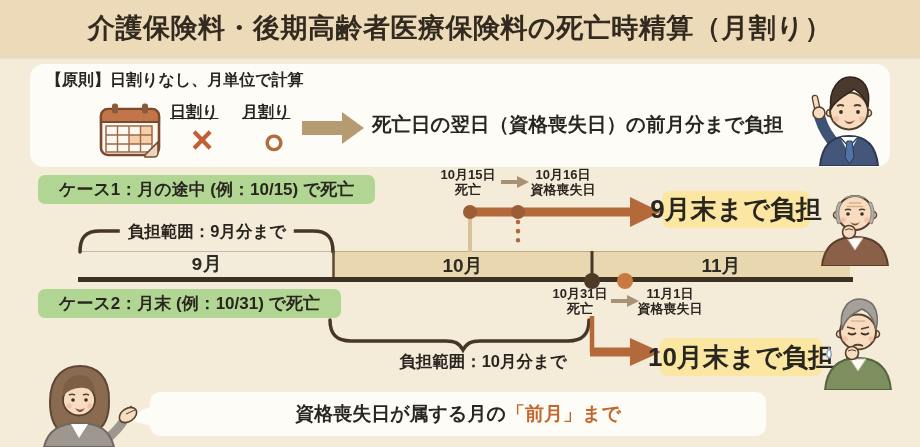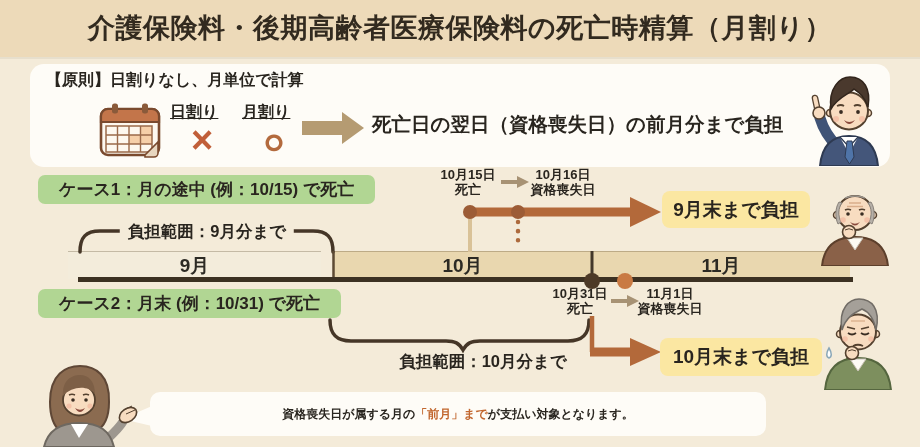--- a/index.html
+++ b/index.html
@@ -19,24 +19,24 @@
   .principle-heading{left:46px;top:70px;font-size:16px;font-weight:800;}
   .small-cap{font-size:16px;font-weight:800;text-decoration:underline;}
   .mark{text-align:center;font-weight:900;line-height:1;}
   .mark-x{font-size:38px;color:var(--mark-red);}
   .mark-o{font-size:34px;color:var(--mark-brown);-webkit-text-stroke:2px var(--mark-brown);}
   .principle-result{left:372px;top:111px;font-size:19.5px;font-weight:800;}
   .case-badge{background:var(--green-badge);border-radius:7px;padding:3px 21px;font-size:17px;font-weight:700;white-space:nowrap;}
   .date-label{font-size:13px;font-weight:800;text-align:center;line-height:1.15;white-space:nowrap;}
   .range-label{font-size:16.5px;font-weight:800;white-space:nowrap;transform:translateX(-50%);}
   .range-label.on-line{background:var(--page-bg);padding:0 8px;}
-  .result-badge{background:var(--yellow-badge);border-radius:8px;display:flex;align-items:center;justify-content:center;font-size:19px;font-weight:800;white-space:nowrap;}
+  .result-badge{background:var(--yellow-badge);border-radius:8px;display:flex;align-items:center;justify-content:center;font-size:26px;font-weight:800;white-space:nowrap;}
   .bar-seg{top:251px;height:27px;border-top:1.5px solid rgba(90,70,40,.3);text-align:center;line-height:27px;font-size:19px;font-weight:800;color:#2c2a24;}
   .svg-layer{left:0;top:0;width:920px;height:447px;pointer-events:none;}
-  .bubble{left:150px;top:392px;width:616px;height:44px;background:var(--panel-bg);border-radius:10px;display:flex;align-items:center;justify-content:center;font-size:12px;font-weight:800;white-space:nowrap;}
+  .bubble{left:150px;top:392px;width:616px;height:44px;background:var(--panel-bg);border-radius:10px;display:flex;align-items:center;justify-content:center;font-size:19px;font-weight:800;white-space:nowrap;}
   .hl{color:var(--highlight-orange);}
   .z3{z-index:3;} .z4{z-index:4;}
   svg{display:block;}
 </style>
 </head>
 <body>
 
 <div class="page">
 
   <div class="abs title-band">
@@ -78,21 +78,21 @@
     <span>10月15日</span><br>
     <span>死亡</span>
   </div>
   <div class="abs date-label z3" style="left:520px;top:168px;width:86px;">
     <span>10月16日</span><br>
     <span>資格喪失日</span>
   </div>
   <div class="abs range-label on-line z3" style="left:207px;top:221px;">負担範囲：9月分まで</div>
   <div class="abs result-badge z3" style="left:662px;top:191px;width:148px;height:37px;">9月末まで負担</div>
 
-  <div class="abs bar-seg" style="left:68px;width:253px;background:var(--bar-light);">9月</div>
+  <div class="abs bar-seg" style="left:80px;width:253px;background:var(--bar-light);font-family:Liberation Mono, monospace;">9月</div>
   <div class="abs bar-seg" style="left:333px;width:259px;background:var(--bar-tan);">10月</div>
   <div class="abs bar-seg" style="left:592px;width:258px;background:var(--bar-tan);">11月</div>
 
   <svg class="abs svg-layer" viewBox="0 0 920 447">
 
     <g>
       <line x1="501" y1="182" x2="517" y2="182" stroke="#a79274" stroke-width="4"></line>
       <polygon points="517,176 529,182 517,188" fill="#a79274"></polygon>
     </g>
 
@@ -138,21 +138,20 @@
   <div class="abs date-label z3" style="left:628px;top:287px;width:84px;">
     <span>11月1日</span><br>
     <span>資格喪失日</span>
   </div>
   <div class="abs range-label z3" style="left:483px;top:351px;">負担範囲：10月分まで</div>
   <div class="abs result-badge z3" style="left:660px;top:338px;width:162px;height:38px;">10月末まで負担</div>
 
   <div class="abs bubble z3">
     <span>資格喪失日が属する月の</span>
       <span class="hl">「前月」まで</span>
-      <span>が支払い対象となります。</span>
   </div>
 
   <div class="abs z4" style="left:806px;top:64px;width:86px;height:102px;">
     <svg viewBox="0 0 84 102" width="86" height="102">
       <path d="M30 82 C22 74 16 64 13 54" stroke="#3f5377" stroke-width="11" fill="none" stroke-linecap="round"></path>
       <path d="M11 48 L8 34" stroke="#54412f" stroke-width="6.6" stroke-linecap="round"></path>
       <path d="M11 48 L8 34" stroke="#f8dcc0" stroke-width="4" stroke-linecap="round"></path>
       <circle cx="12" cy="49" r="6" fill="#f8dcc0" stroke="#54412f" stroke-width="1.6"></circle>
       <path d="M13 102 C15 80 26 72 42 72 C58 72 69 80 71 102 Z" fill="#44567a" stroke="#2e3a52" stroke-width="2"></path>
       <polygon points="33,73 51,73 42,90" fill="#ffffff"></polygon>

